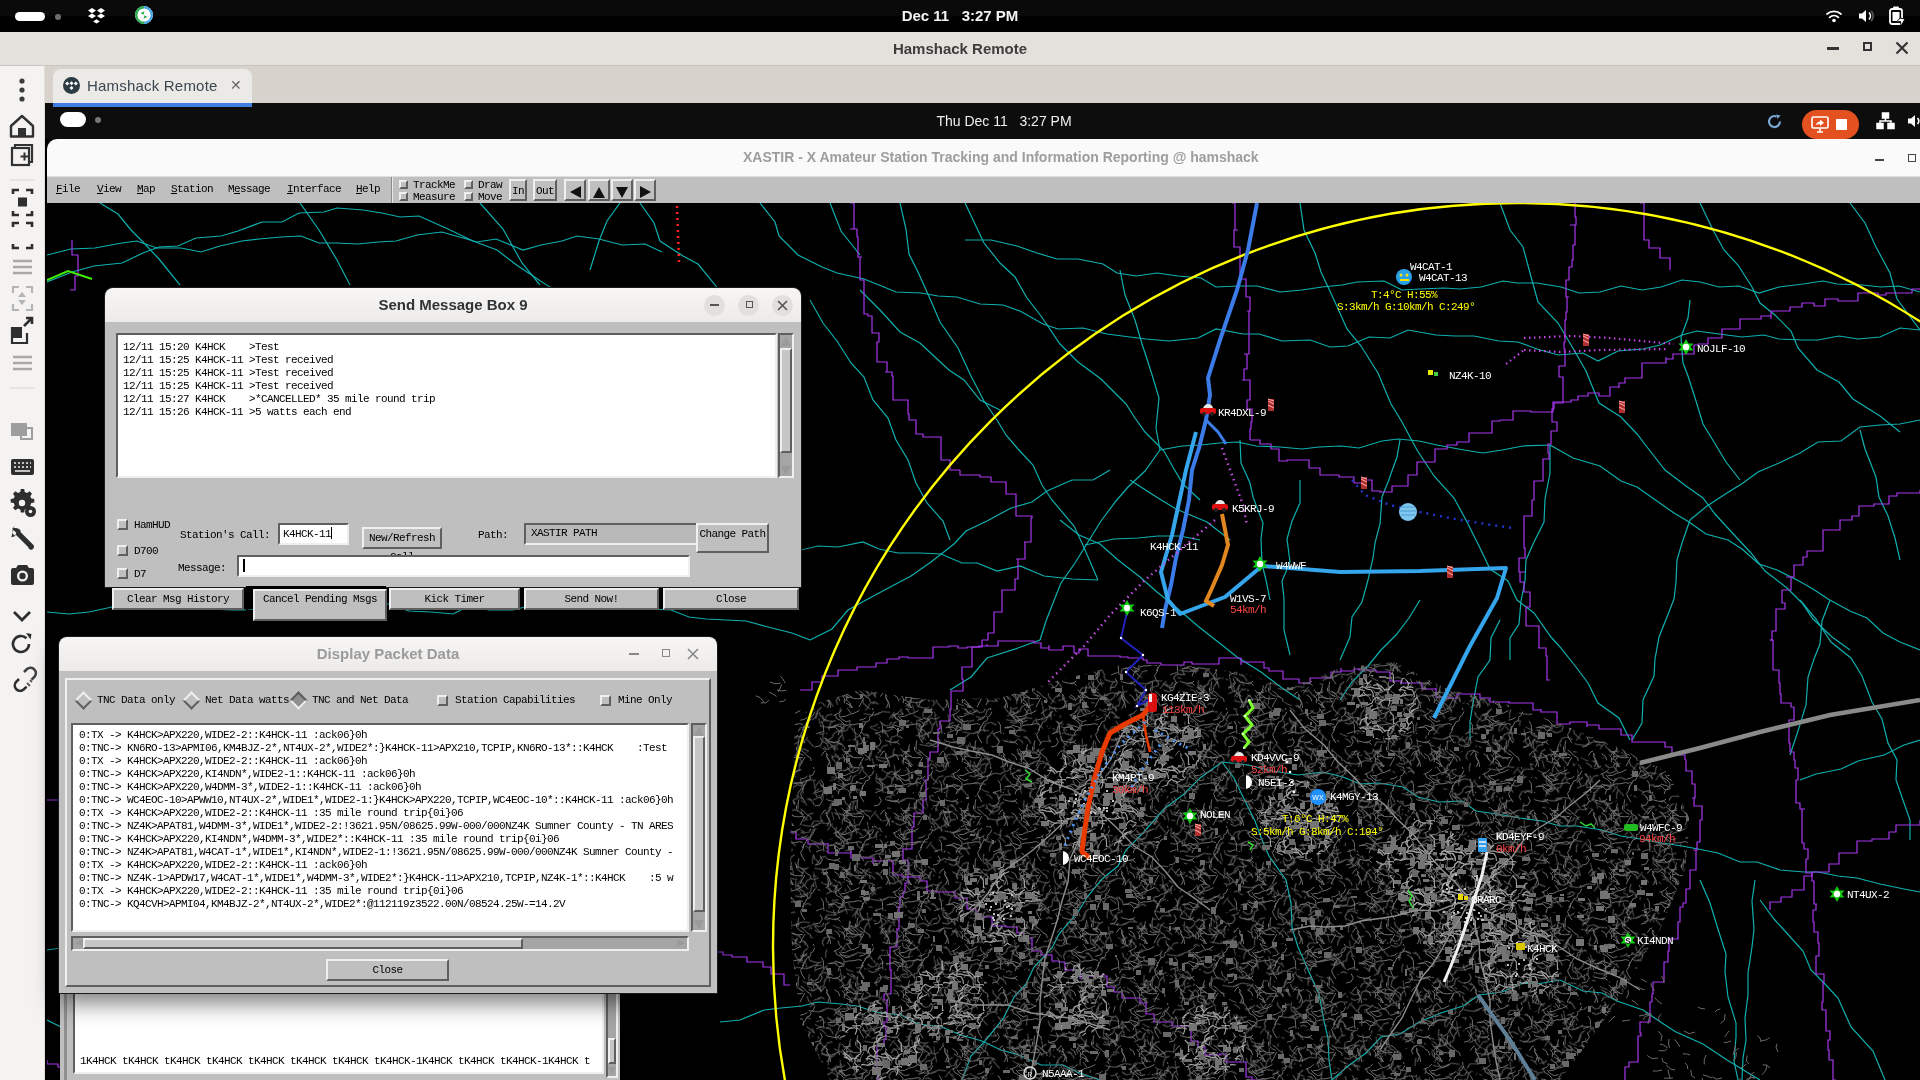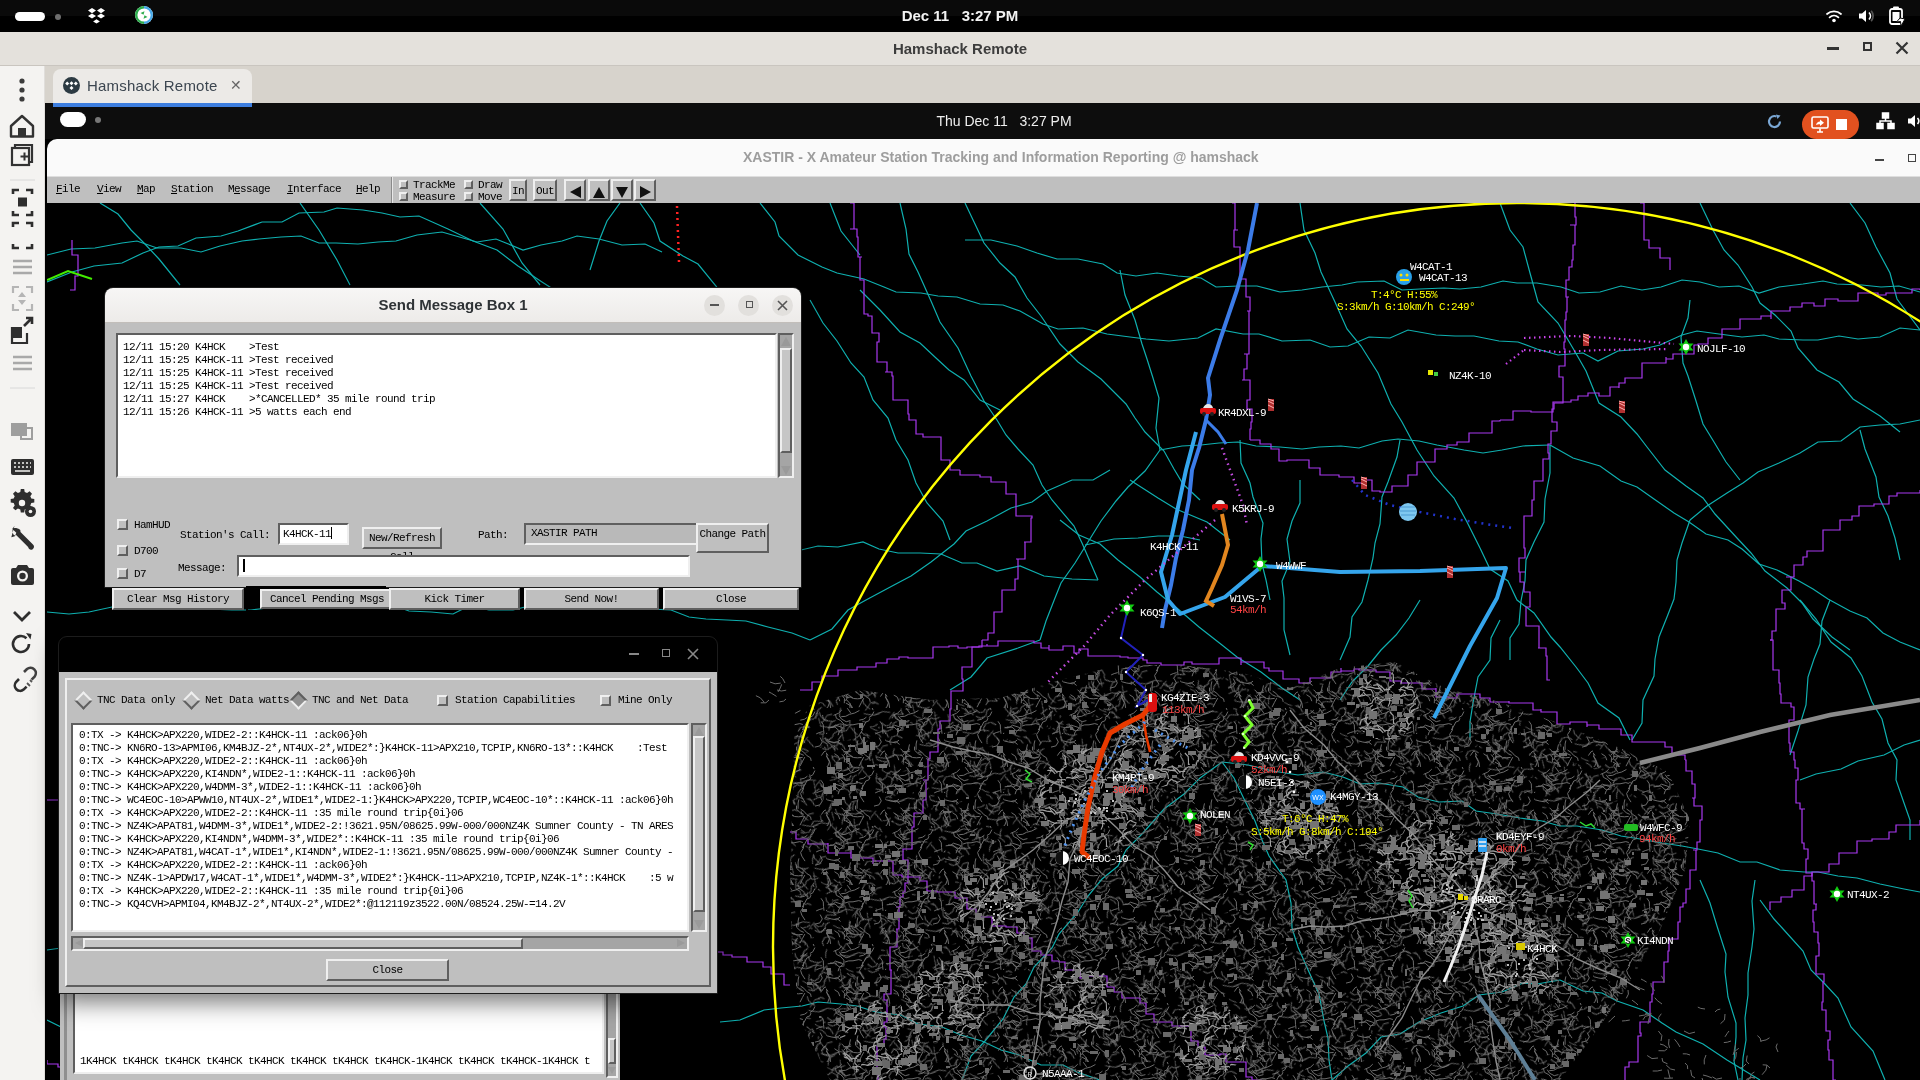--- a/index.html
+++ b/index.html
@@ -1744,20 +1744,21 @@
 
 <div style="position:absolute;left:60px;top:983px;width:560px;height:97px;background:#bfbfbf">
   <div style="position:absolute;left:4px;top:0;width:3px;height:97px;background:#8f8f8f"></div>
   <div class="msunk" style="left:13px;top:3px;width:531px;height:88px"></div>
   <div class="mono" style="position:absolute;left:20px;top:72px;font-size:11px;color:#000">1K4HCK tK4HCK tK4HCK tK4HCK tK4HCK tK4HCK tK4HCK tK4HCK-1K4HCK tK4HCK tK4HCK-1K4HCK t</div>
   <div class="strough" style="left:546px;top:3px;width:12px;height:92px"></div>
   <div class="sthumb" style="left:548px;top:55px;width:8px;height:26px"></div>
   <div class="sarrow" style="left:548px;top:84px;border-left:4px solid transparent;border-right:4px solid transparent;border-top:7px solid #9a9a9a"></div>
 </div>
 <div class="gwin" id="dpd" style="left:58px;top:636px;width:660px;height:358px">
+  <div class="gtitle" style="color:#9b9b9b">Display Packet Data</div>
   <div style="position:absolute;right:14px;top:0;height:35px">
     <span style="position:absolute;right:64px;top:16px;width:10px;height:2px;background:#888"></span>
     <span style="position:absolute;right:33px;top:12px;width:8px;height:8px;border:1.5px solid #888"></span>
     <svg style="position:absolute;right:4px;top:11px" width="12" height="12" viewBox="0 0 12 12">
         <path d="M1 1l10 10M11 1L1 11" stroke="#888" stroke-width="1.6"></path>
       </svg>
   </div>
   <div class="gbody">
     <div style="position:absolute;left:6px;top:6px;right:6px;bottom:6px;border-top:2px solid #efefef;border-left:2px solid #efefef;border-right:2px solid #5f5f5f;border-bottom:2px solid #5f5f5f"></div>
 
@@ -1796,21 +1797,21 @@
     <div class="strough" style="left:12px;top:264px;width:618px;height:15px"></div>
     <div class="sarrow" style="left:16px;top:267px;border-top:4.5px solid transparent;border-bottom:4.5px solid transparent;border-right:8px solid #9a9a9a"></div>
     <div class="sthumb" style="left:24px;top:266px;width:440px;height:11px"></div>
     <div class="sarrow" style="left:618px;top:267px;border-top:4.5px solid transparent;border-bottom:4.5px solid transparent;border-left:8px solid #9a9a9a"></div>
 
     <div class="mbtn" style="left:267px;top:287px;width:123px;height:22px;line-height:19px">Close</div>
   </div>
 </div>
 
 <div class="gwin" id="smb" style="left:104px;top:287px;width:698px;height:301px">
-  <div class="gtitle" style="color:#2f3336">Send Message Box 1</div>
+  <div class="gtitle" style="color:#2f3336">Send Message Box 9</div>
   <div style="position:absolute;right:0;top:0;height:35px">
     <div style="position:absolute;right:76px;top:7px;width:21px;height:21px;border-radius:11px;background:#e2e0dd"></div>
     <span style="position:absolute;right:82px;top:16px;width:9px;height:2px;background:#555"></span>
     <div style="position:absolute;right:42px;top:7px;width:21px;height:21px;border-radius:11px;background:#e2e0dd"></div>
     <span style="position:absolute;right:48px;top:13px;width:7px;height:7px;border:1.5px solid #555"></span>
     <div style="position:absolute;right:8px;top:7px;width:21px;height:21px;border-radius:11px;background:#e2e0dd"></div>
     <svg style="position:absolute;right:13px;top:12px" width="11" height="11" viewBox="0 0 11 11">
         <path d="M1 1l9 9M10 1L1 10" stroke="#555" stroke-width="1.6"></path>
       </svg>
   </div>
@@ -1843,19 +1844,19 @@
     <div style="position:absolute;left:419px;top:200px;width:181px;height:22px;background:#b9b9b9;border-top:2px solid #5f5f5f;border-left:2px solid #5f5f5f;border-right:2px solid #efefef;border-bottom:2px solid #efefef"></div>
     <div class="mono" style="position:absolute;left:426px;top:204px;font-size:11px;color:#000">XASTIR PATH</div>
     <div class="mbtn" style="left:591px;top:200px;width:73px;height:30px;line-height:19px">Change Path</div>
 
     <div class="mlabel" style="left:73px;top:239px">Message:</div>
     <div class="msunk" style="left:132px;top:232px;width:453px;height:22px"></div>
     <div style="position:absolute;left:138px;top:236px;width:1.5px;height:13px;background:#000"></div>
 
     <div class="mbtn" style="left:7px;top:265px;width:132px;height:22px;line-height:19px">Clear Msg History</div>
     <div style="position:absolute;left:141px;top:263px;width:140px;height:26px;border:2px solid #000">
-        <div class="mbtn" style="left:12px;top:1px;width:134px;height:20px;line-height:17px">Cancel Pending Msgs</div>
+        <div class="mbtn" style="left:5px;top:1px;width:134px;height:32px;line-height:17px">Cancel Pending Msgs</div>
       </div>
     <div class="mbtn" style="left:284px;top:265px;width:131px;height:22px;line-height:19px">Kick Timer</div>
     <div class="mbtn" style="left:419px;top:265px;width:135px;height:22px;line-height:19px">Send Now!</div>
     <div class="mbtn" style="left:558px;top:265px;width:136px;height:22px;line-height:19px">Close</div>
   </div>
 </div>
 
 </body></html>

